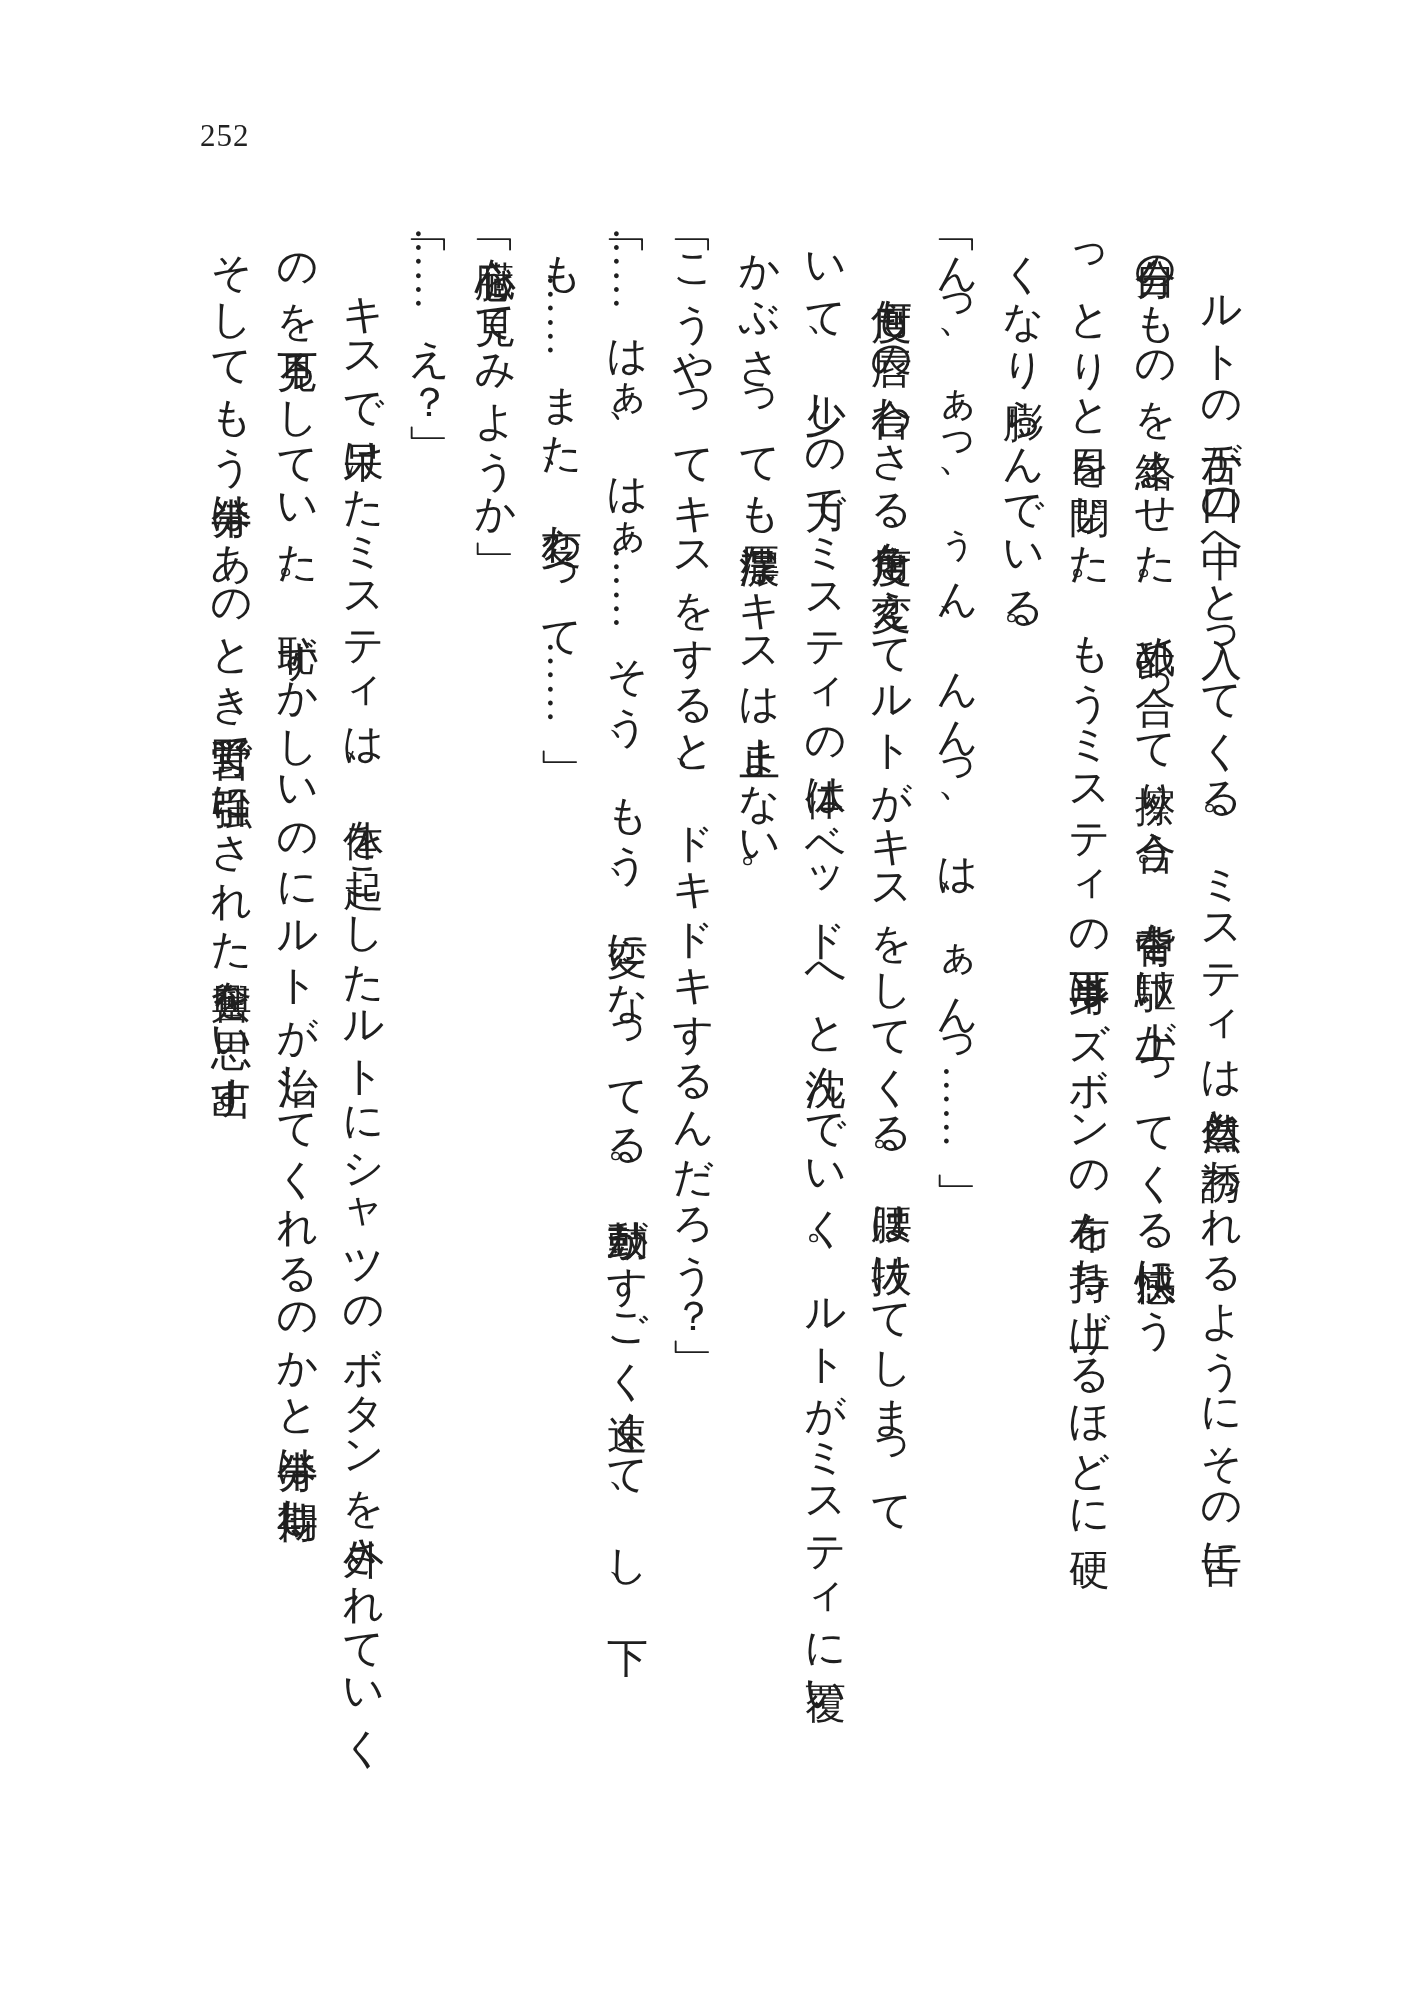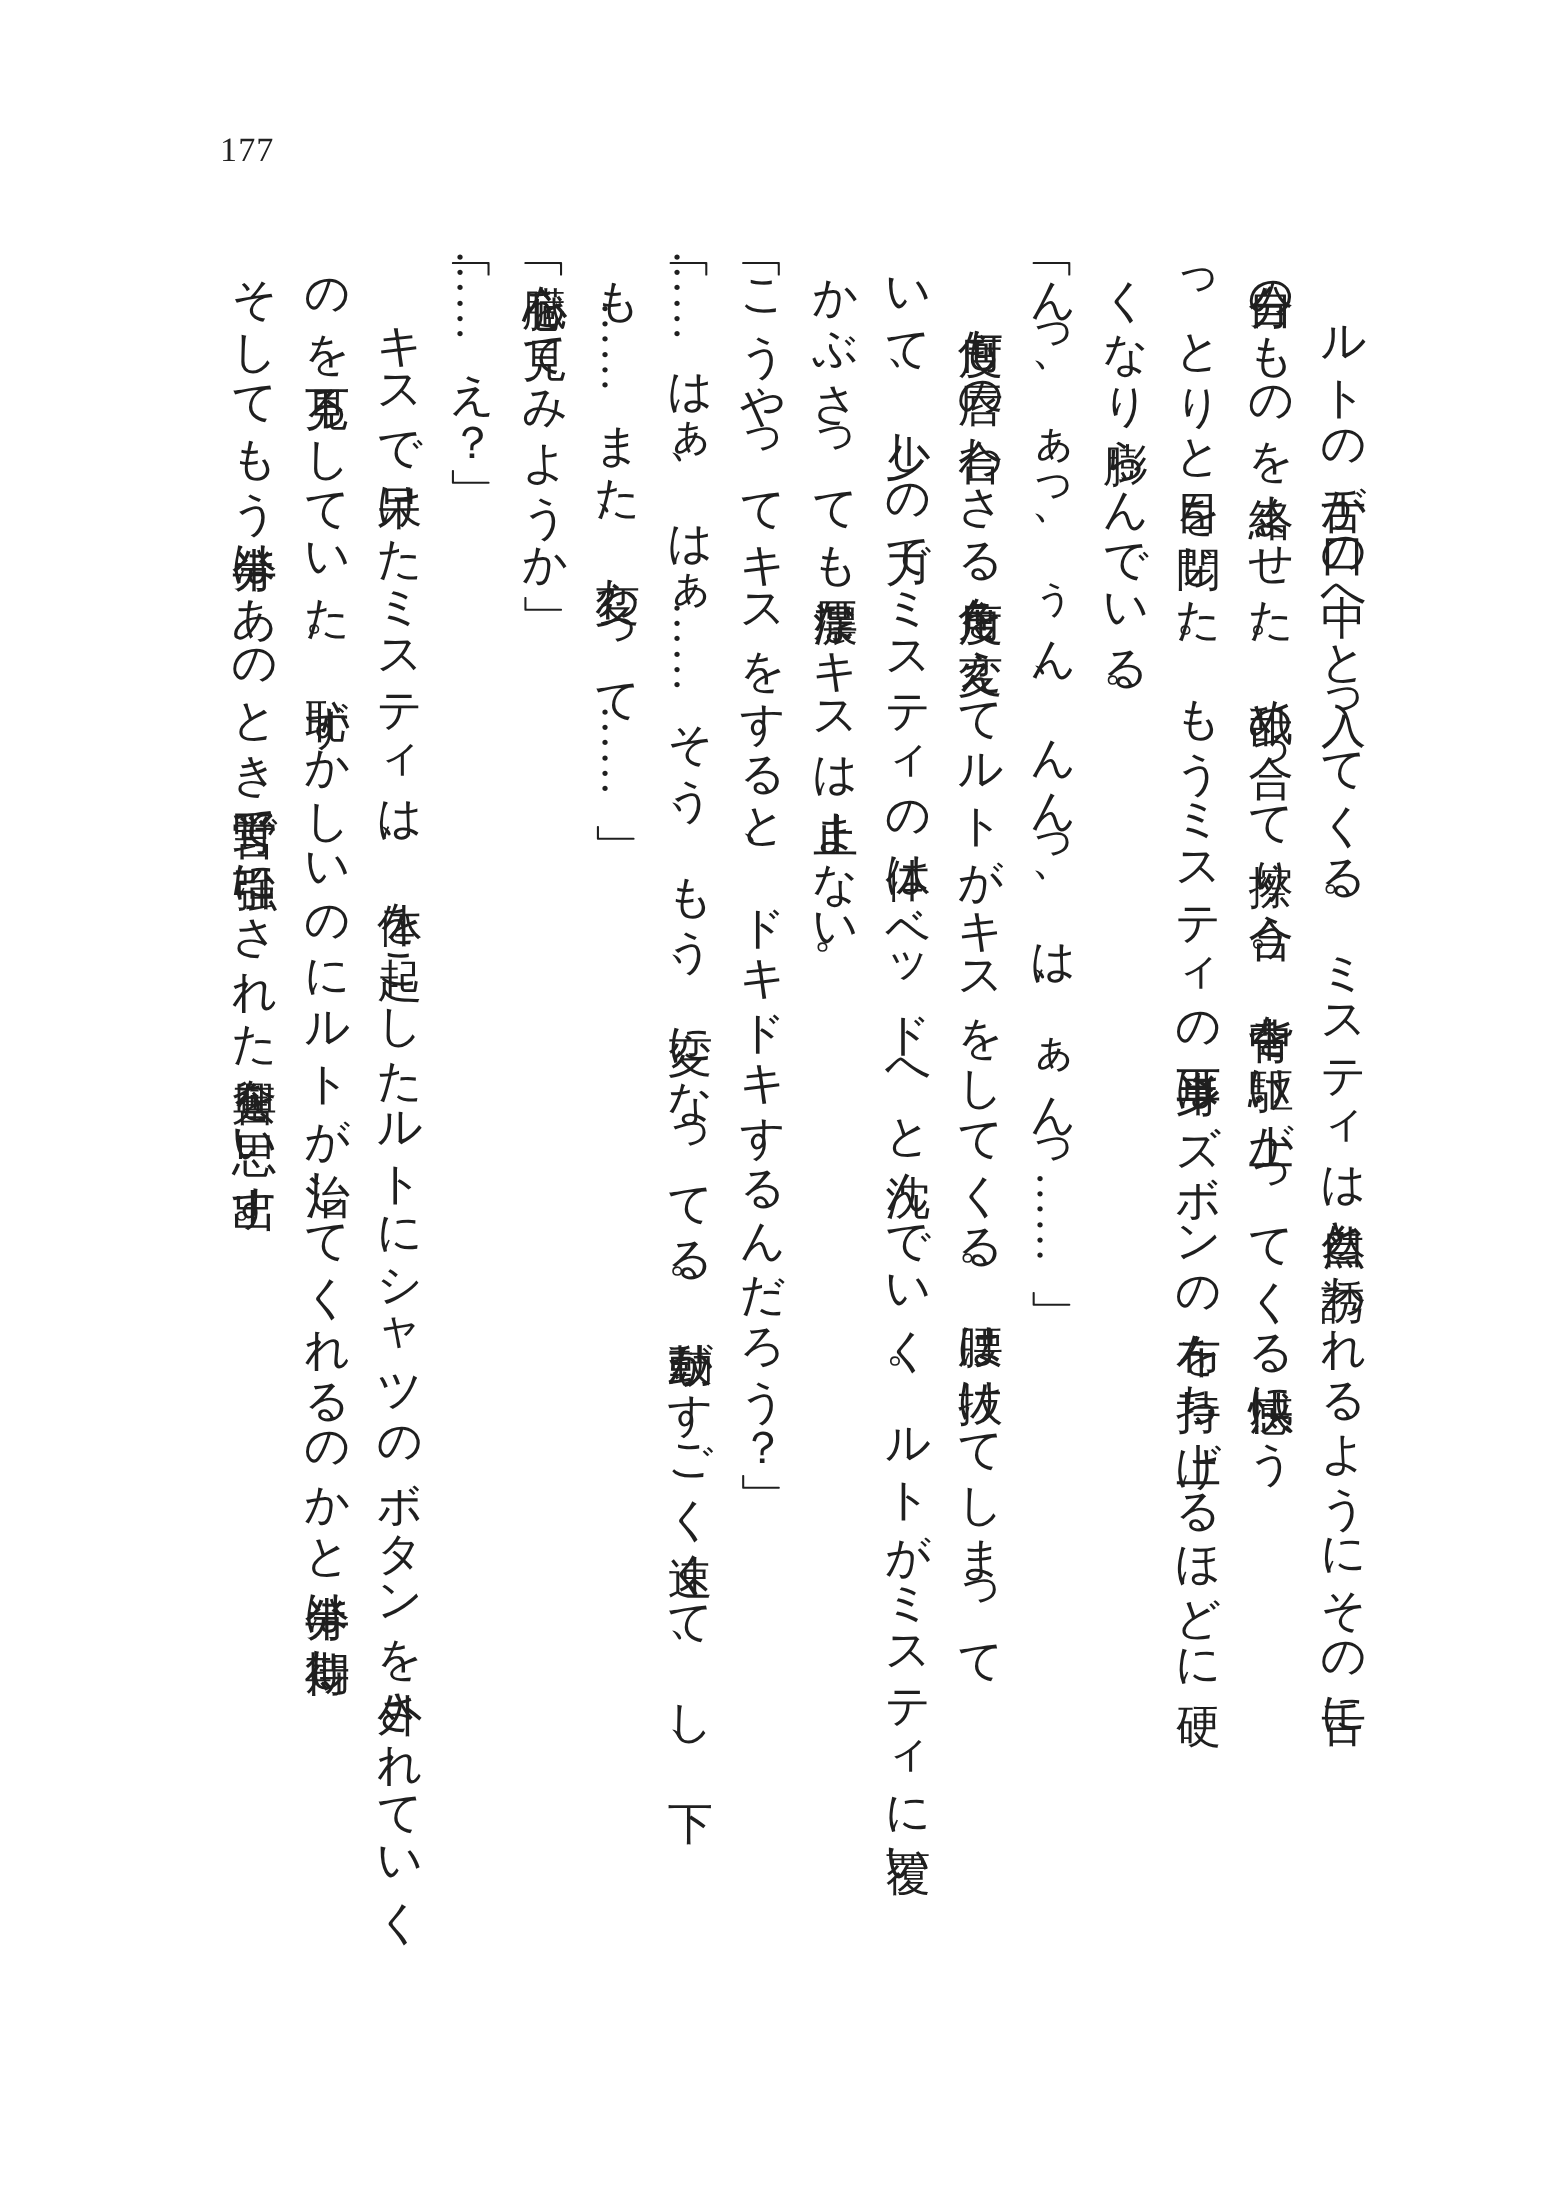--- a/index.html
+++ b/index.html
@@ -46,21 +46,21 @@
     white-space: nowrap;
   }
   .text-col.indent {
     text-indent: 42px;
   }
 </style>
 </head>
 <body>
 
 <div class="page">
-  <div class="page-number">177</div>
+  <div class="page-number">252</div>
   <div class="text-block" id="text-block">
       <div class="text-col indent">ルトの舌が口の中へと入ってくる。ミスティは自然と誘われるようにその舌に</div>
       <div class="text-col">自分のものを絡ませた。舐め合って擦り合う。背中を駆け上がってくる快感にう</div>
       <div class="text-col">っとりと目を閉じた。もうミスティの下半身はズボンの布を持ち上げるほどに硬</div>
       <div class="text-col">くなり膨らんでいる。</div>
       <div class="text-col">「んっ、ぁっ、ぅん、んんっ、は、ぁんっ……」</div>
       <div class="text-col indent">何度も唇の合わさる角度を変えてルトがキスをしてくる。腰は抜けてしまって</div>
       <div class="text-col">いて、少しの力でミスティの体はベッドへと沈んでいく。ルトがミスティに覆い</div>
       <div class="text-col">かぶさっても濃厚なキスは止まない。</div>
       <div class="text-col">「こうやってキスをすると、ドキドキするんだろう？」</div>

